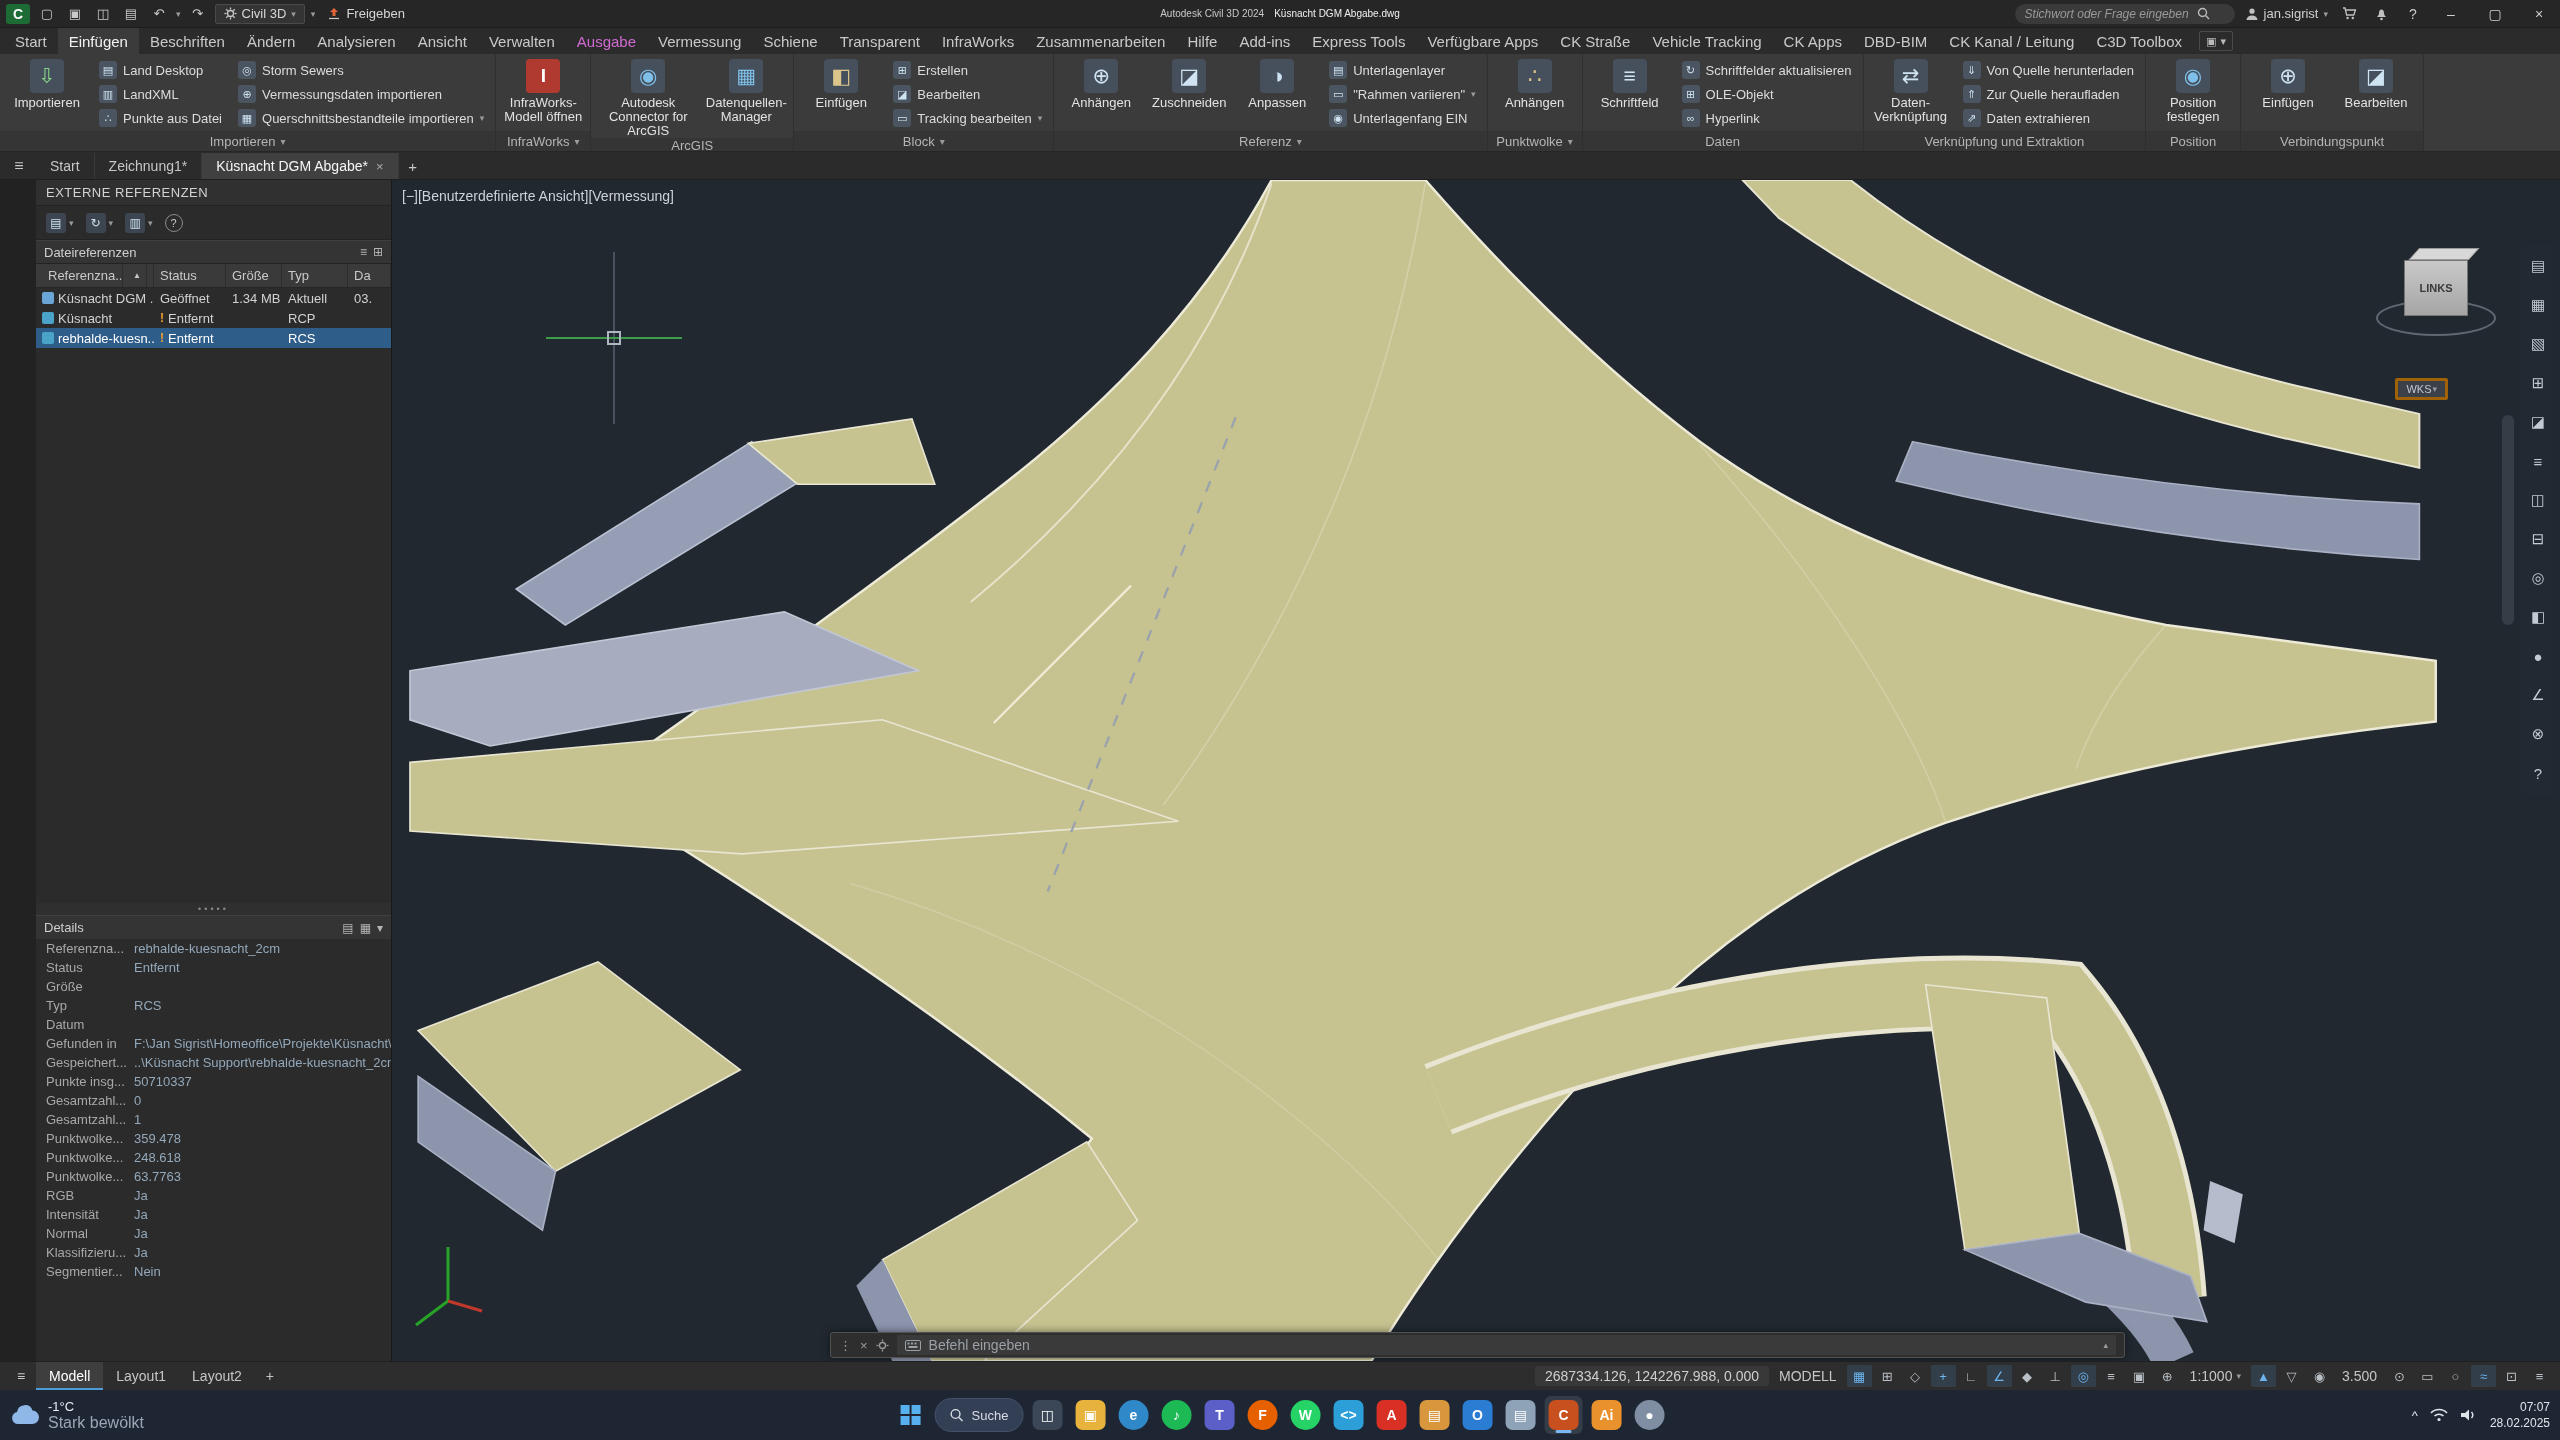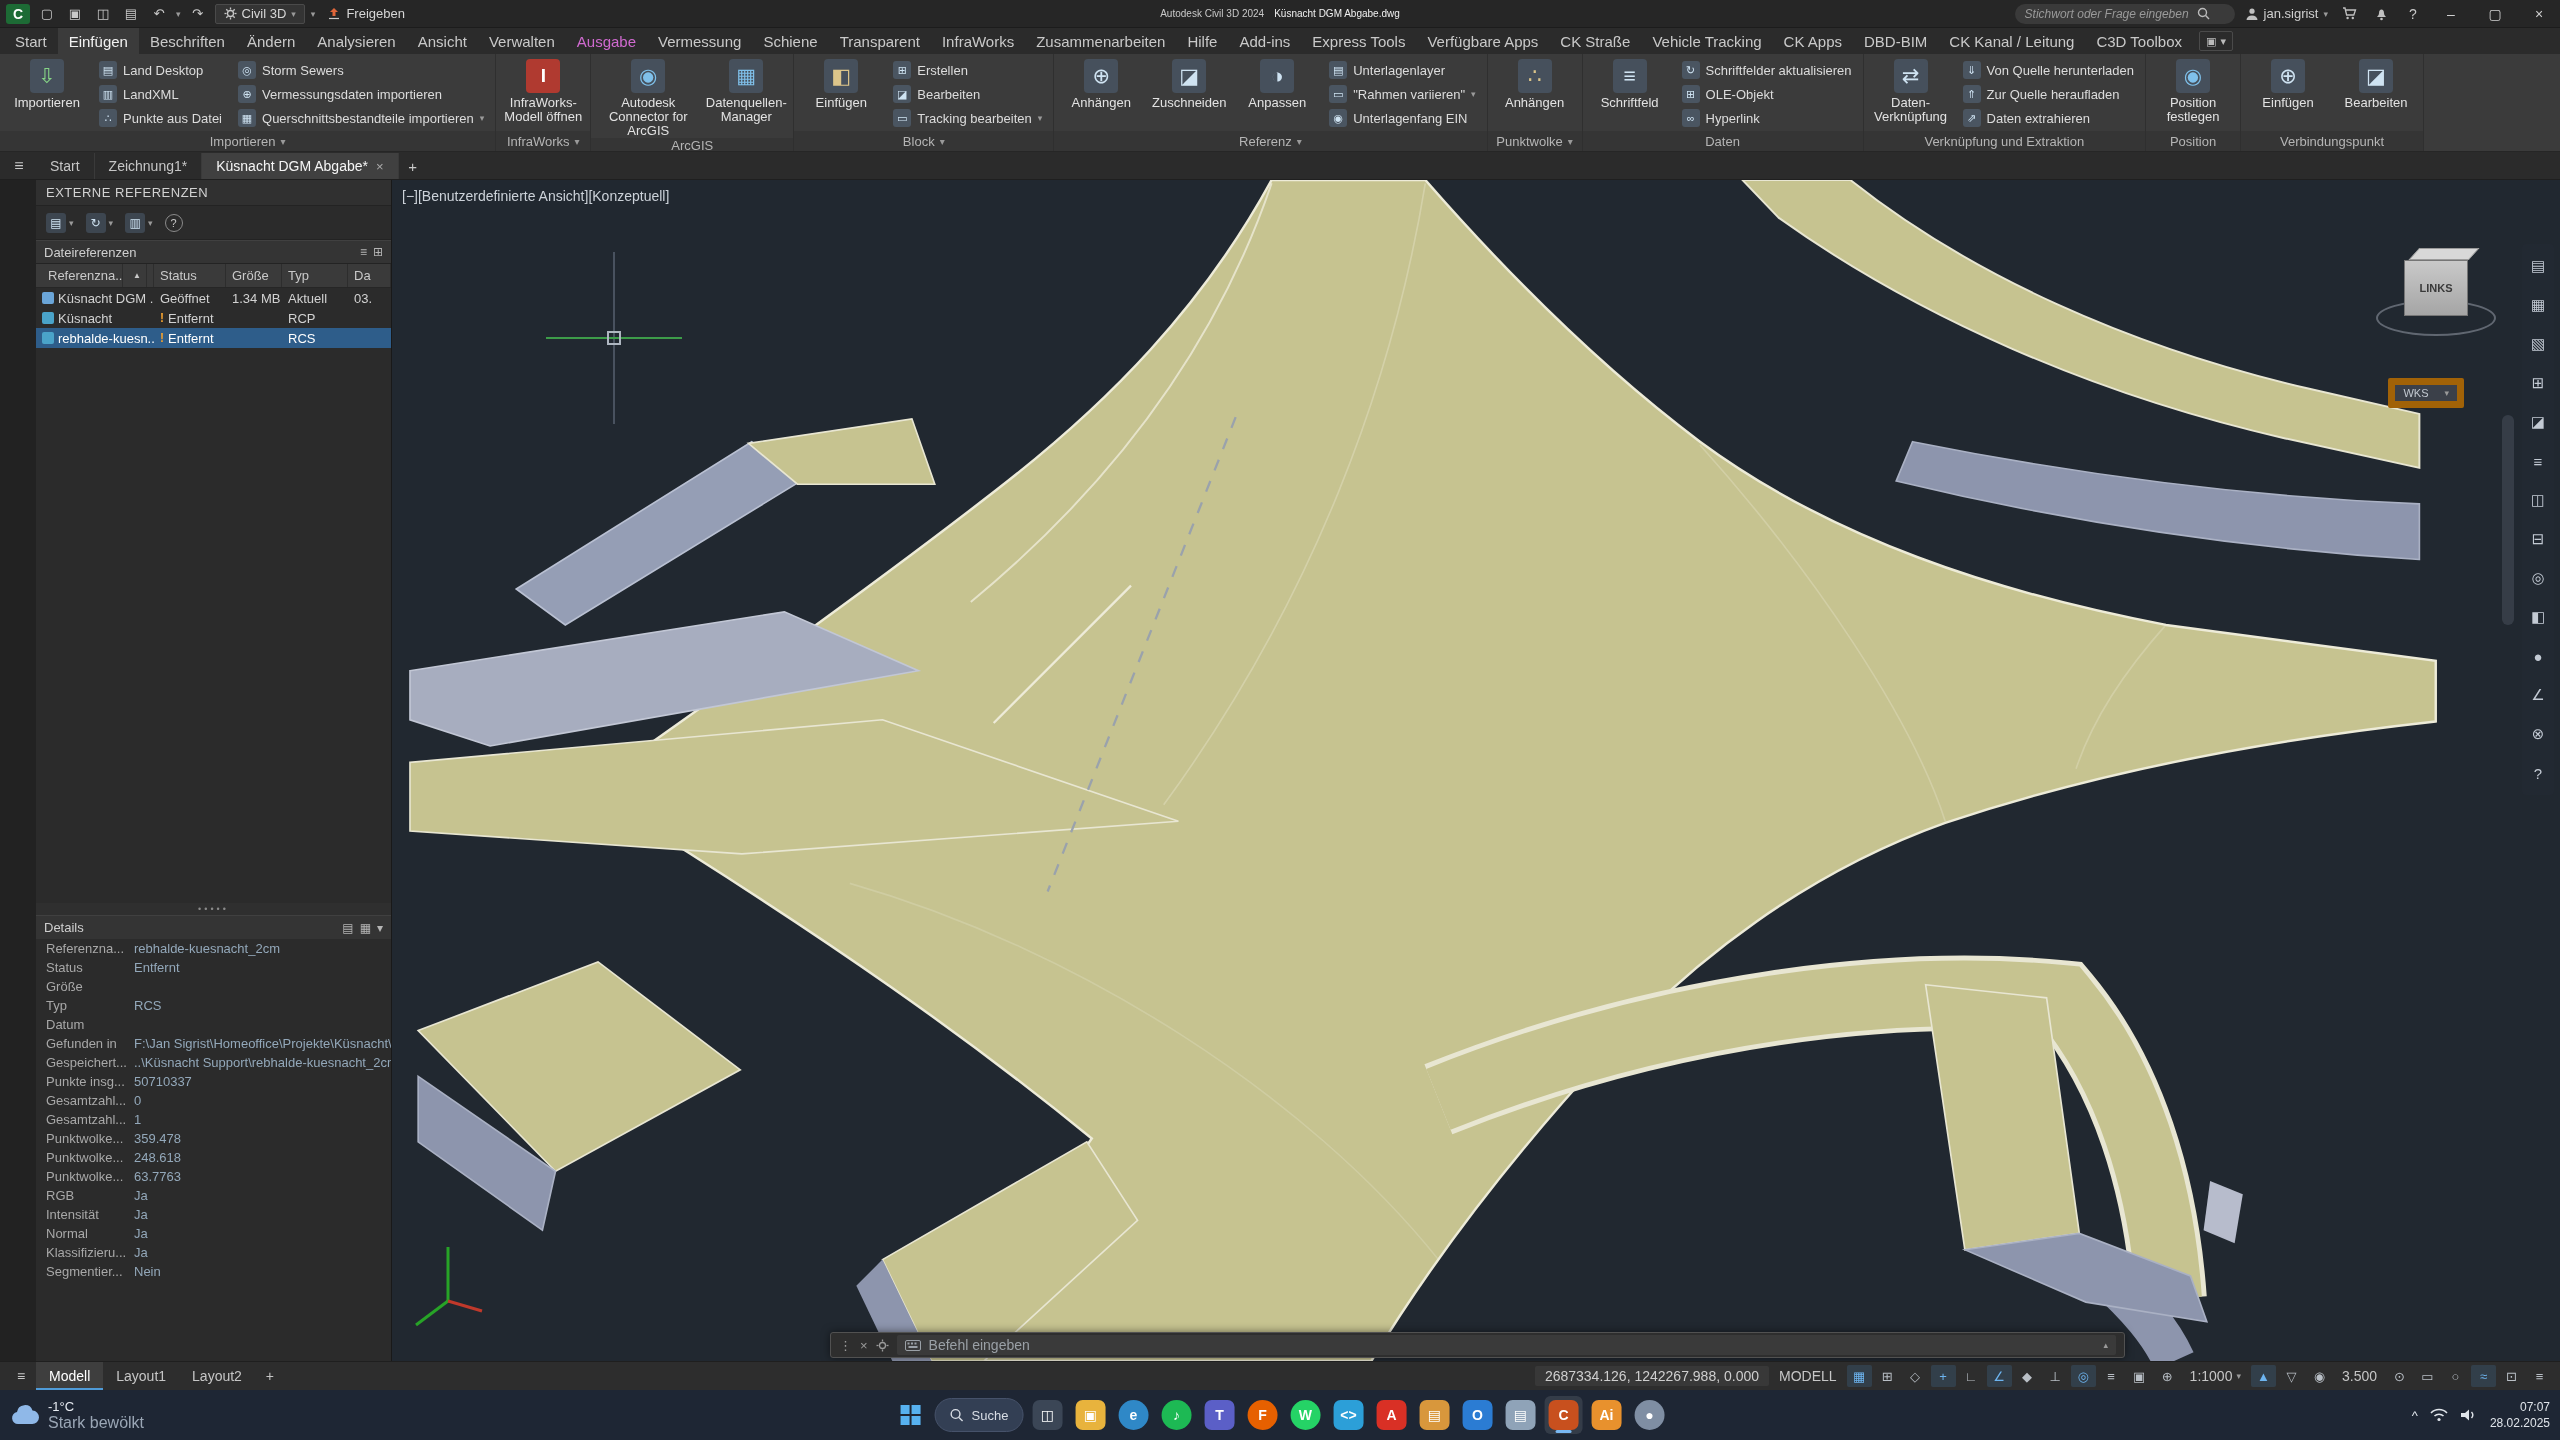--- a/index.html
+++ b/index.html
@@ -88,21 +88,21 @@
   .viewport { flex:1; position:relative; background:#212830; overflow:hidden; min-width:0; }
   svg.model { position:absolute; inset:0; width:100%; height:100%; display:block; }
   .vplabel { position:absolute; top:8px; left:10px; font-size:14px; color:#ccd2d9; }
   .ch-v { position:absolute; left:221px; top:72px; width:2px; height:172px; background:#49525f; }
   .ch-h { position:absolute; left:154px; top:157px; width:136px; height:2px; background:#3d9c49; }
   .ch-box { position:absolute; left:215px; top:151px; width:14px; height:14px; border:2px solid #aeb6c0; }
   .viewcube { position:absolute; top:56px; right:58px; width:130px; height:120px; }
   .vc-ring { position:absolute; left:4px; top:64px; width:120px; height:36px; border:2px solid rgba(160,166,178,.5); border-radius:50%; }
   .vc-top { position:absolute; left:42px; top:12px; width:60px; height:12px; background:#d8d8d8; transform:skewX(-42deg); border:1px solid #9a9a9a; }
   .vc-cube { position:absolute; left:32px; top:24px; width:64px; height:56px; background:linear-gradient(180deg,#c9c9c9,#a5a5a5); border:1px solid #767676; display:flex; align-items:center; justify-content:center; font-size:11px; font-weight:bold; color:#3a3a3a; }
-  .wcs { position:absolute; top:198px; right:96px; background:#3b4049; border:7px solid #a16207; border-radius:2px; color:#c2c8d0; font-size:11px; padding:2px 8px; display:flex; gap:16px; align-items:center; }
+  .wcs { position:absolute; top:198px; right:112px; background:#3b4049; border:3px solid #a16207; border-radius:2px; color:#c2c8d0; font-size:11px; padding:2px 8px; display:flex; gap:1px; align-items:center; }
   .vtoolbar { position:absolute; top:64px; right:6px; width:32px; display:flex; flex-direction:column; gap:15px; align-items:center; padding:10px 0; background:rgba(36,42,52,.55); border-radius:4px; }
   .vicon { width:24px; height:24px; display:flex; align-items:center; justify-content:center; color:#c3cad4; font-size:15px; }
   .vscroll { position:absolute; right:46px; top:235px; width:12px; height:210px; background:rgba(110,118,132,.28); border-radius:6px; }
   .ucs { position:absolute; left:16px; bottom:30px; }
   .cmdline { position:absolute; left:438px; bottom:3px; width:1295px; height:26px; background:#2e2e2e; border:1px solid #515151; border-radius:3px; display:flex; align-items:center; padding:0 8px; gap:8px; box-shadow:0 0 8px rgba(0,0,0,.5); }
   .cmd-ico { color:#9a9a9a; font-size:13px; display:flex; align-items:center; }
   .cmd-field { flex:1; height:20px; background:#3a3a3a; border-radius:2px; display:flex; align-items:center; gap:8px; padding:0 8px; color:#9aa0a6; font-size:14px; }
   .cmd-field .ph { flex:1; }
   
   .statusbar { height:29px; background:#2d2d2d; border-top:1px solid #1f1f1f; display:flex; align-items:center; flex:none; font-size:14px; }
@@ -732,21 +732,21 @@
 
       <path d="M538,2 C506,96 446,182 354,258" stroke="#edebd8" stroke-width="1.2" fill="none" opacity="0.8"></path>
       <path d="M632,2 C612,124 564,256 472,382" stroke="#edebd8" stroke-width="1" fill="none" opacity="0.35"></path>
       <path d="M516,145 L401,435" stroke="#9aa2ac" stroke-width="1.4" stroke-dasharray="7 7" fill="none"></path>
       <path d="M368,332 L452,248" stroke="#edebd8" stroke-width="1.4" fill="none"></path>
       <path d="M800,162 C870,240 930,330 950,392" stroke="#edebd8" stroke-width="1" fill="none" opacity="0.3"></path>
       <path d="M280,430 C420,470 560,560 640,660" stroke="#edebd8" stroke-width="1" fill="none" opacity="0.25"></path>
       <path d="M1085,272 C1060,300 1040,330 1030,360" stroke="#edebd8" stroke-width="1" fill="none" opacity="0.3"></path>
     </svg>
 
-    <div class="vplabel">[−][Benutzerdefinierte Ansicht][Konzeptuell]</div>
+    <div class="vplabel">[−][Benutzerdefinierte Ansicht][Vermessung]</div>
 
     <div class="ch-v"></div>
     <div class="ch-h"></div>
     <div class="ch-box"></div>
 
     <div class="viewcube">
       <div class="vc-ring"></div>
       <div class="vc-top"></div>
       <div class="vc-cube">LINKS</div>
     </div>

